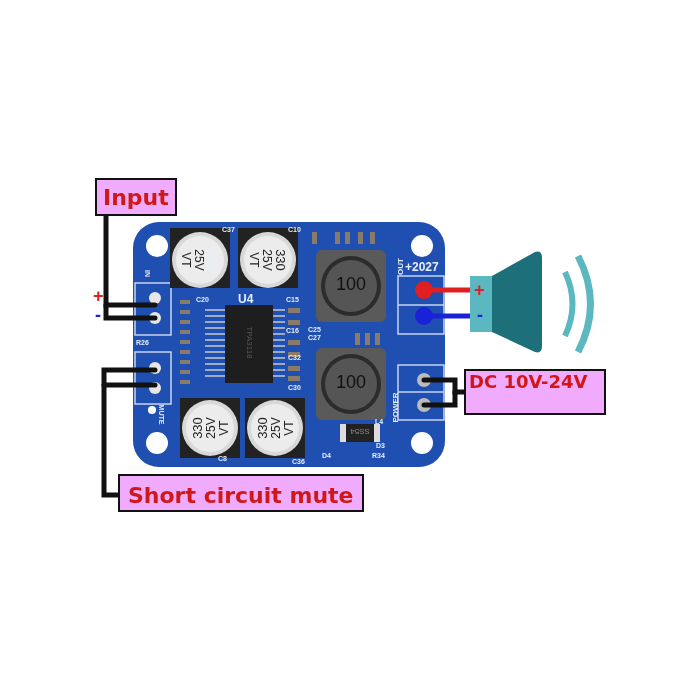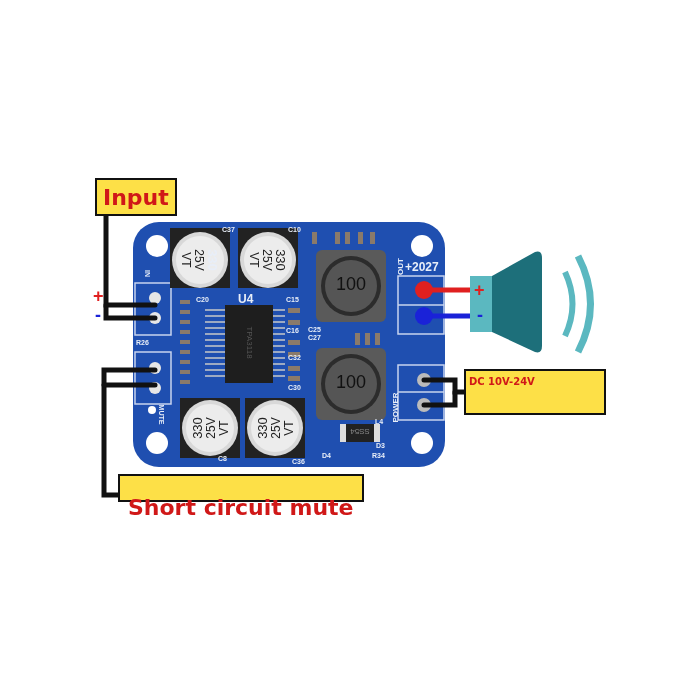--- a/index.html
+++ b/index.html
@@ -1,18 +1,18 @@
 <!DOCTYPE html>
 <html><head>
 <meta charset="utf-8">
 <style>
   html,body{margin:0;padding:0;background:#fff;}
   body{width:700px;height:700px;position:relative;overflow:hidden;font-family:"Liberation Sans",sans-serif;}
   .abs{position:absolute;}
-  .label-box{position:absolute;background:#fde047;border:2px solid #111;color:#d01818;font-weight:bold;font-family:"DejaVu Sans",sans-serif;white-space:nowrap;box-sizing:border-box;}
+  .label-box{position:absolute;background:#f0abfc;border:2px solid #111;color:#d01818;font-weight:bold;font-family:"DejaVu Sans",sans-serif;white-space:nowrap;box-sizing:border-box;}
   .silk{fill:#e8eef8;font-family:"Liberation Sans",sans-serif;font-weight:bold;}
 </style>
 </head>
 <body>
 
 <svg class="abs" style="left:0;top:0" width="700" height="700">
 
   <rect x="133" y="222" width="312" height="245" rx="26" fill="#1f4fb0"></rect>
 
   <circle cx="157" cy="246" r="11" fill="#fff"></circle>
@@ -201,19 +201,19 @@
 <div class="abs" style="left:93px;top:286px;color:#e02020;font-size:18px;font-weight:bold;">+</div>
 <div class="abs" style="left:95px;top:305px;color:#1a22d8;font-size:18px;font-weight:bold;">-</div>
 
 <div class="abs" style="left:474px;top:280px;color:#e02020;font-size:18px;font-weight:bold;">+</div>
 <div class="abs" style="left:477px;top:305px;color:#1a22d8;font-size:18px;font-weight:bold;">-</div>
 
 <div class="label-box" style="left:95px;top:178px;height:38px;padding:2px 6px;font-size:22px;line-height:31px;">
   <span>Input</span>
 </div>
 
-<div class="label-box" style="left:118px;top:474px;height:28px;padding:12px 8px;font-size:22px;line-height:40px;">
+<div class="label-box" style="left:118px;top:474px;height:38px;padding:0 8px;font-size:22px;line-height:40px;">
   <span>Short circuit mute</span>
 </div>
 
-<div class="label-box" style="left:464px;top:369px;height:46px;width:142px;padding:1px 3px;font-size:10px;line-height:20px;">
+<div class="label-box" style="left:464px;top:369px;height:46px;width:142px;padding:1px 3px;font-size:18px;line-height:20px;">
   <div>DC 10V-24V</div>
 </div>
 
 </body></html>

